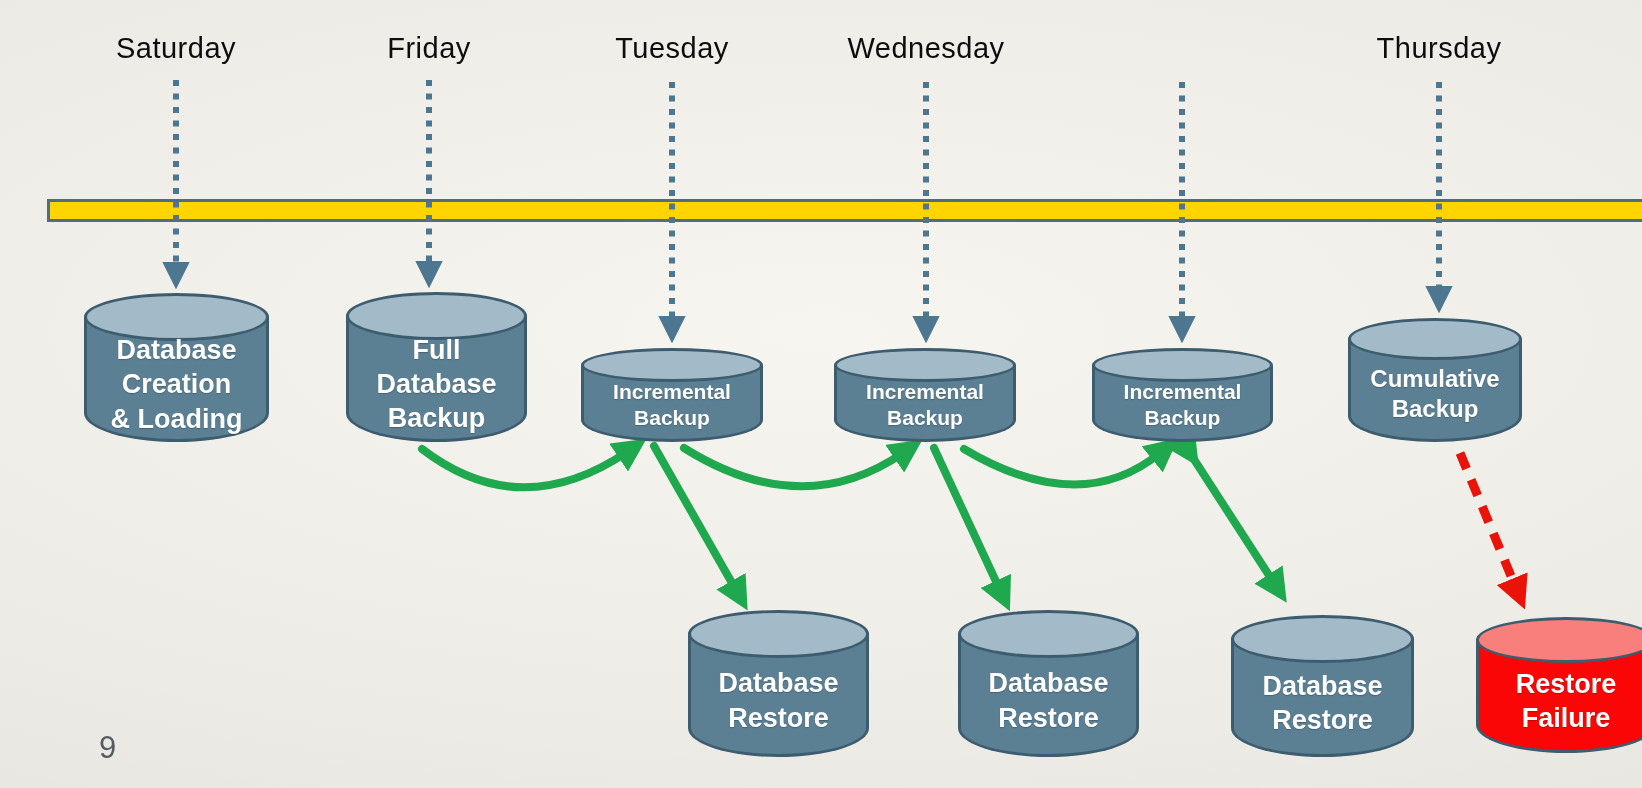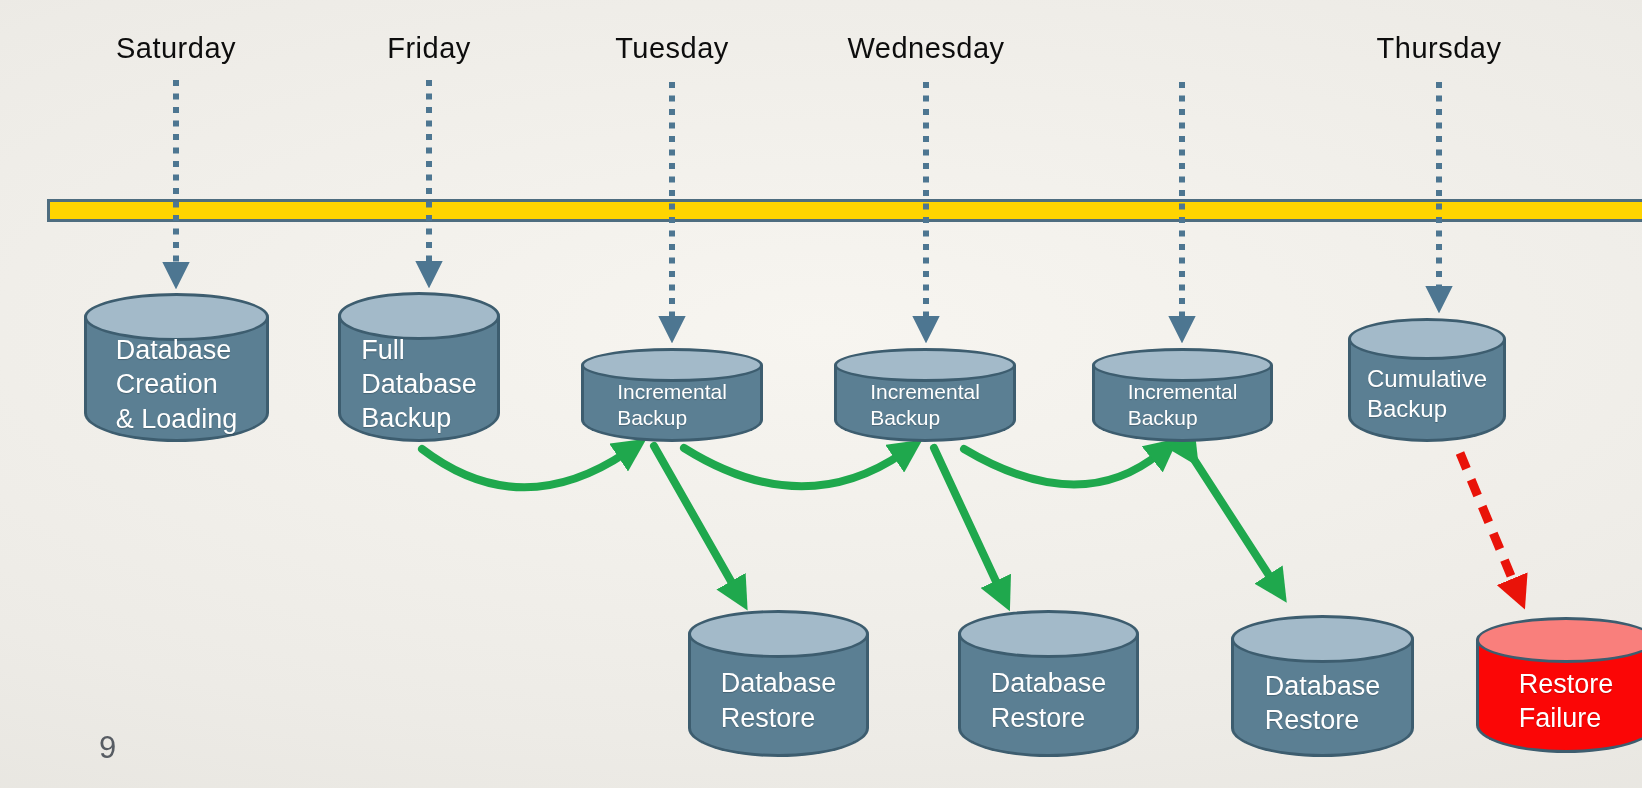--- a/index.html
+++ b/index.html
@@ -31,22 +31,22 @@
     position:absolute;left:0;right:0;top:var(--ry);bottom:0;box-sizing:border-box;
     background:var(--body-fill);border:3px solid var(--stroke);border-top:none;
     border-radius:0 0 50% 50% / 0 0 calc(var(--ry) + 5px) calc(var(--ry) + 5px);
   }
   .cyl-top{
     position:absolute;left:0;right:0;top:0;height:calc(var(--ry)*2);box-sizing:border-box;
     background:var(--top-fill);border:3px solid var(--stroke);border-radius:50%;
   }
   .cyl-label{
     position:absolute;left:0;right:0;top:calc(var(--ry)*2 - 8px);bottom:6px;
-    display:flex;align-items:center;justify-content:center;text-align:left;
-    white-space:pre-line;color:#ffffff;font-weight:normal;line-height:1.26;
+    display:flex;align-items:center;justify-content:center;text-align:center;
+    white-space:pre-line;color:#ffffff;font-weight:bold;line-height:1.26;
     text-shadow:0 1px 1px rgba(0,0,0,0.22);
   }
   .cyl.fail{--body-fill:#fb0606;--top-fill:#f97f7c;}
   .fs27 .cyl-label{font-size:27px;}
   .fs24 .cyl-label{font-size:24px;}
   .fs23 .cyl-label{font-size:21px;}
 
   
   .page-number{position:absolute;left:63px;top:730px;font-size:31px;color:#575c63;}
 </style>
@@ -95,21 +95,21 @@
   </svg>
 
   <div class="cyl fs27" style="left:48px;top:293px;width:185px;height:149px;--ry:24px;">
     <div class="cyl-body"></div>
     <div class="cyl-top"></div>
     <div class="cyl-label">Database
 Creation
 &amp; Loading</div>
   </div>
 
-  <div class="cyl fs27" style="left:302px;top:292px;width:162px;height:150px;--ry:24px;">
+  <div class="cyl fs27" style="left:310px;top:292px;width:181px;height:150px;--ry:24px;">
     <div class="cyl-body"></div>
     <div class="cyl-top"></div>
     <div class="cyl-label">Full
 Database
 Backup</div>
   </div>
 
   <div class="cyl fs23" style="left:545px;top:348px;width:182px;height:94px;--ry:17px;">
     <div class="cyl-body"></div>
     <div class="cyl-top"></div>
@@ -124,21 +124,21 @@
 Backup</div>
   </div>
 
   <div class="cyl fs23" style="left:1056px;top:348px;width:181px;height:94px;--ry:17px;">
     <div class="cyl-body"></div>
     <div class="cyl-top"></div>
     <div class="cyl-label">Incremental
 Backup</div>
   </div>
 
-  <div class="cyl fs24" style="left:1312px;top:318px;width:158px;height:124px;--ry:21px;">
+  <div class="cyl fs24" style="left:1312px;top:318px;width:174px;height:124px;--ry:21px;">
     <div class="cyl-body"></div>
     <div class="cyl-top"></div>
     <div class="cyl-label">Cumulative
 Backup</div>
   </div>
 
   <div class="cyl fs27" style="left:652px;top:610px;width:181px;height:147px;--ry:24px;">
     <div class="cyl-body"></div>
     <div class="cyl-top"></div>
     <div class="cyl-label">Database

